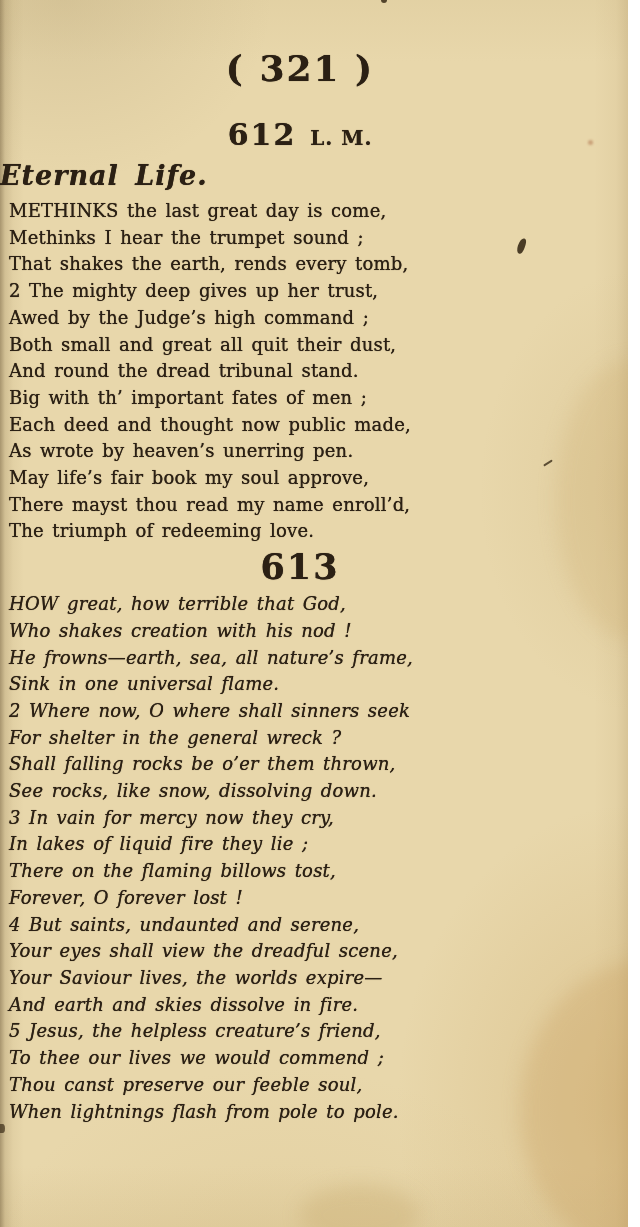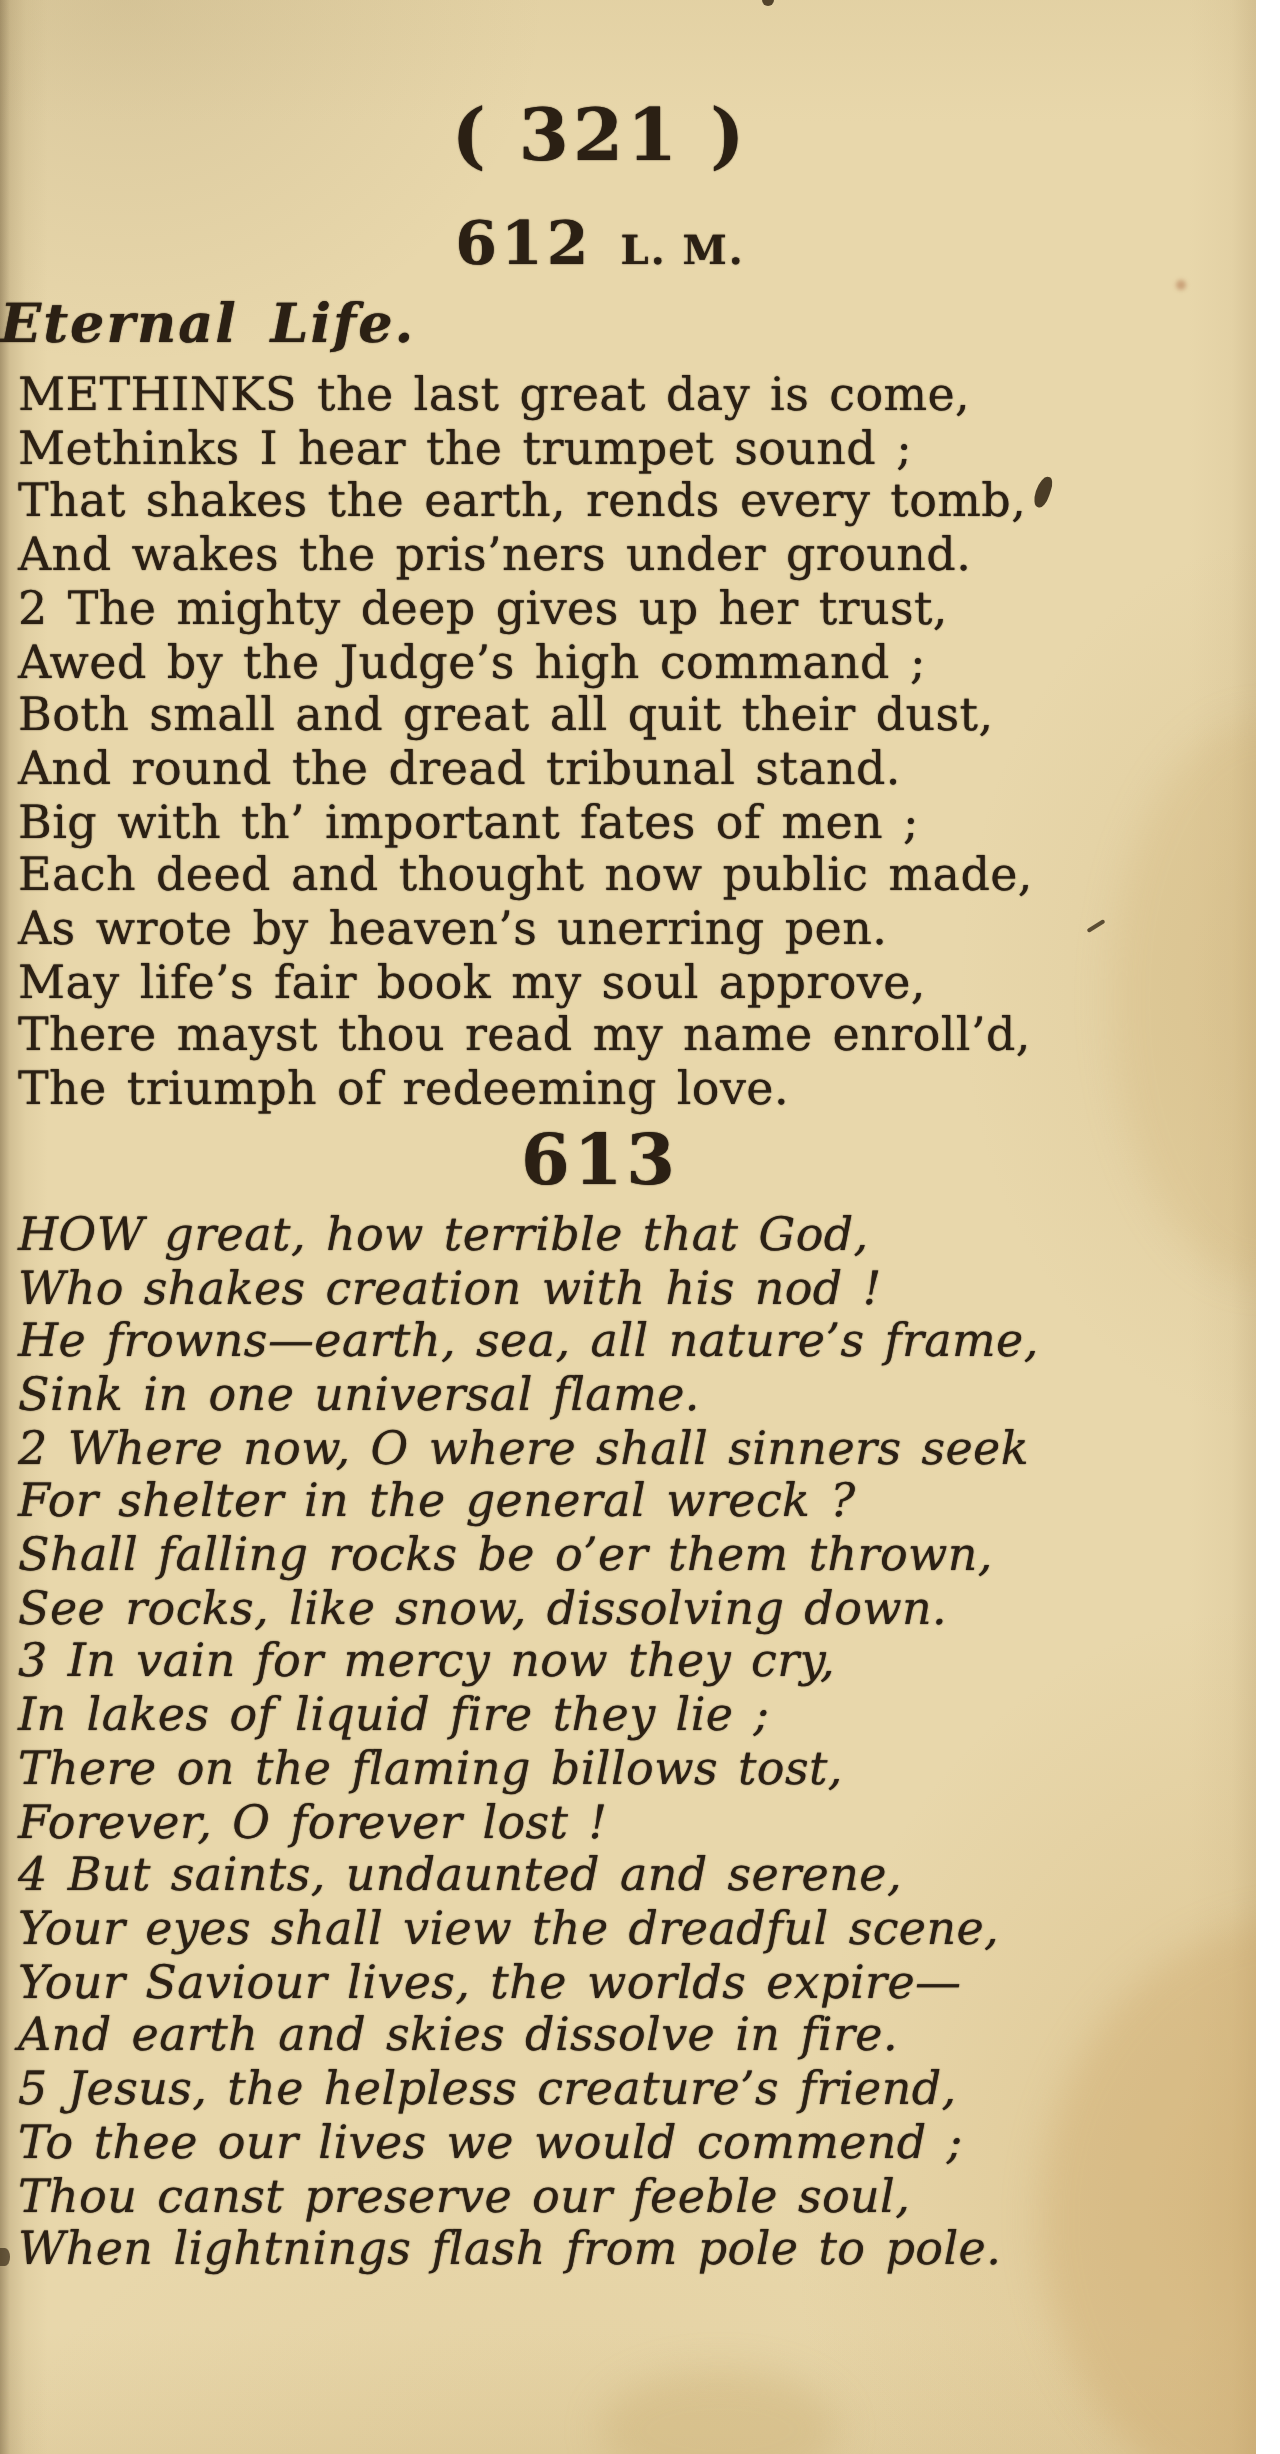--- a/index.html
+++ b/index.html
@@ -18,31 +18,31 @@
       linear-gradient(180deg, rgba(208,188,138,0.22) 0%, rgba(232,215,170,0) 5%, rgba(232,215,170,0) 95%, rgba(200,176,124,0.22) 100%);
     font-family:"DejaVu Serif","Liberation Serif",serif;
     color:#2b2014;
   }
   .ink{ text-shadow:0 0 0.7px currentColor; }
   .page-number{
     width:600px; padding-top:46px; line-height:44px;
     text-align:center; font-size:36px; font-weight:bold; letter-spacing:2px;
   }
   .hymn-header{
-    width:600px; margin-top:16px; line-height:34px; text-align:center;
+    width:600px; margin-top:28px; line-height:34px; text-align:center;
   }
   .hymn-no{ font-size:30px; font-weight:bold; letter-spacing:2px; }
   .hymn-meter{ font-size:20px; font-weight:bold; margin-left:14px; letter-spacing:1px; }
   .hymn-title{
     width:600px; margin-top:2px; line-height:34px; text-align:left;
     font-size:27px; font-style:italic; font-weight:bold; letter-spacing:1px; word-spacing:6px;
   }
   .verses{ margin-top:5px; padding-left:9px; }
   .verses .line{
-    font-size:23px; line-height:26.7px; white-space:nowrap;
+    font-size:18px; line-height:26.7px; white-space:nowrap;
     letter-spacing:0.2px; word-spacing:2.5px;
   }
   .hymn-number-center{
     width:600px; margin-top:7px; line-height:30px; text-align:center;
     font-size:35px; font-weight:bold; letter-spacing:2px;
   }
   .verses-2{ margin-top:9px;font-style:italic; }
   .stain{ position:absolute; border-radius:50%; filter:blur(9px); pointer-events:none; }
   .stain-right-mid{ left:556px; top:360px; width:150px; height:280px; background:rgba(198,163,98,0.20); }
   .stain-bottom-right{ left:520px; top:960px; width:260px; height:300px; background:rgba(196,156,88,0.28); }
@@ -73,21 +73,20 @@
   <div class="hymn-header">
     <span class="hymn-no ink">612</span><span class="hymn-meter ink">L. M.</span>
   </div>
 
   <div class="hymn-title ink">Eternal Life.</div>
 
   <div class="verses">
     <div class="line ink">METHINKS the last great day is come,</div>
     <div class="line ink">Methinks I hear the trumpet sound ;</div>
     <div class="line ink">That shakes the earth, rends every tomb,</div>
-    <div class="line ink">And wakes the pris’ners under ground.</div>
     <div class="line ink">2 The mighty deep gives up her trust,</div>
     <div class="line ink">Awed by the Judge’s high command ;</div>
     <div class="line ink">Both small and great all quit their dust,</div>
     <div class="line ink">And round the dread tribunal stand.</div>
     <div class="line ink">Big with th’ important fates of men ;</div>
     <div class="line ink">Each deed and thought now public made,</div>
     <div class="line ink">As wrote by heaven’s unerring pen.</div>
     <div class="line ink">May life’s fair book my soul approve,</div>
     <div class="line ink">There mayst thou read my name enroll’d,</div>
     <div class="line ink">The triumph of redeeming love.</div>

